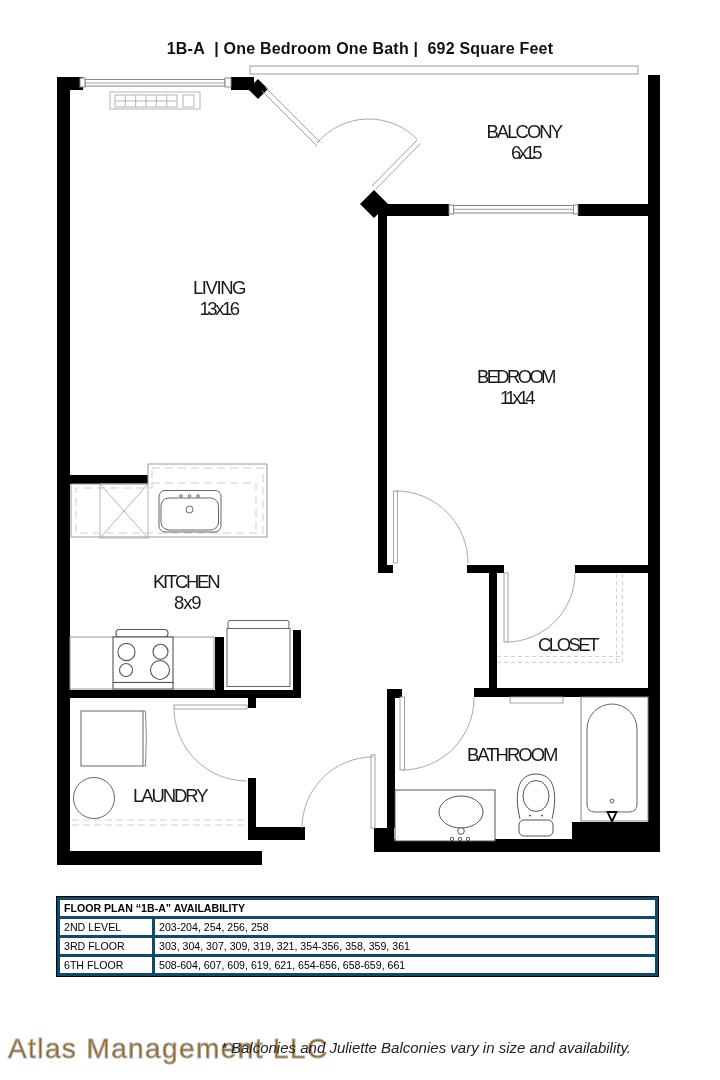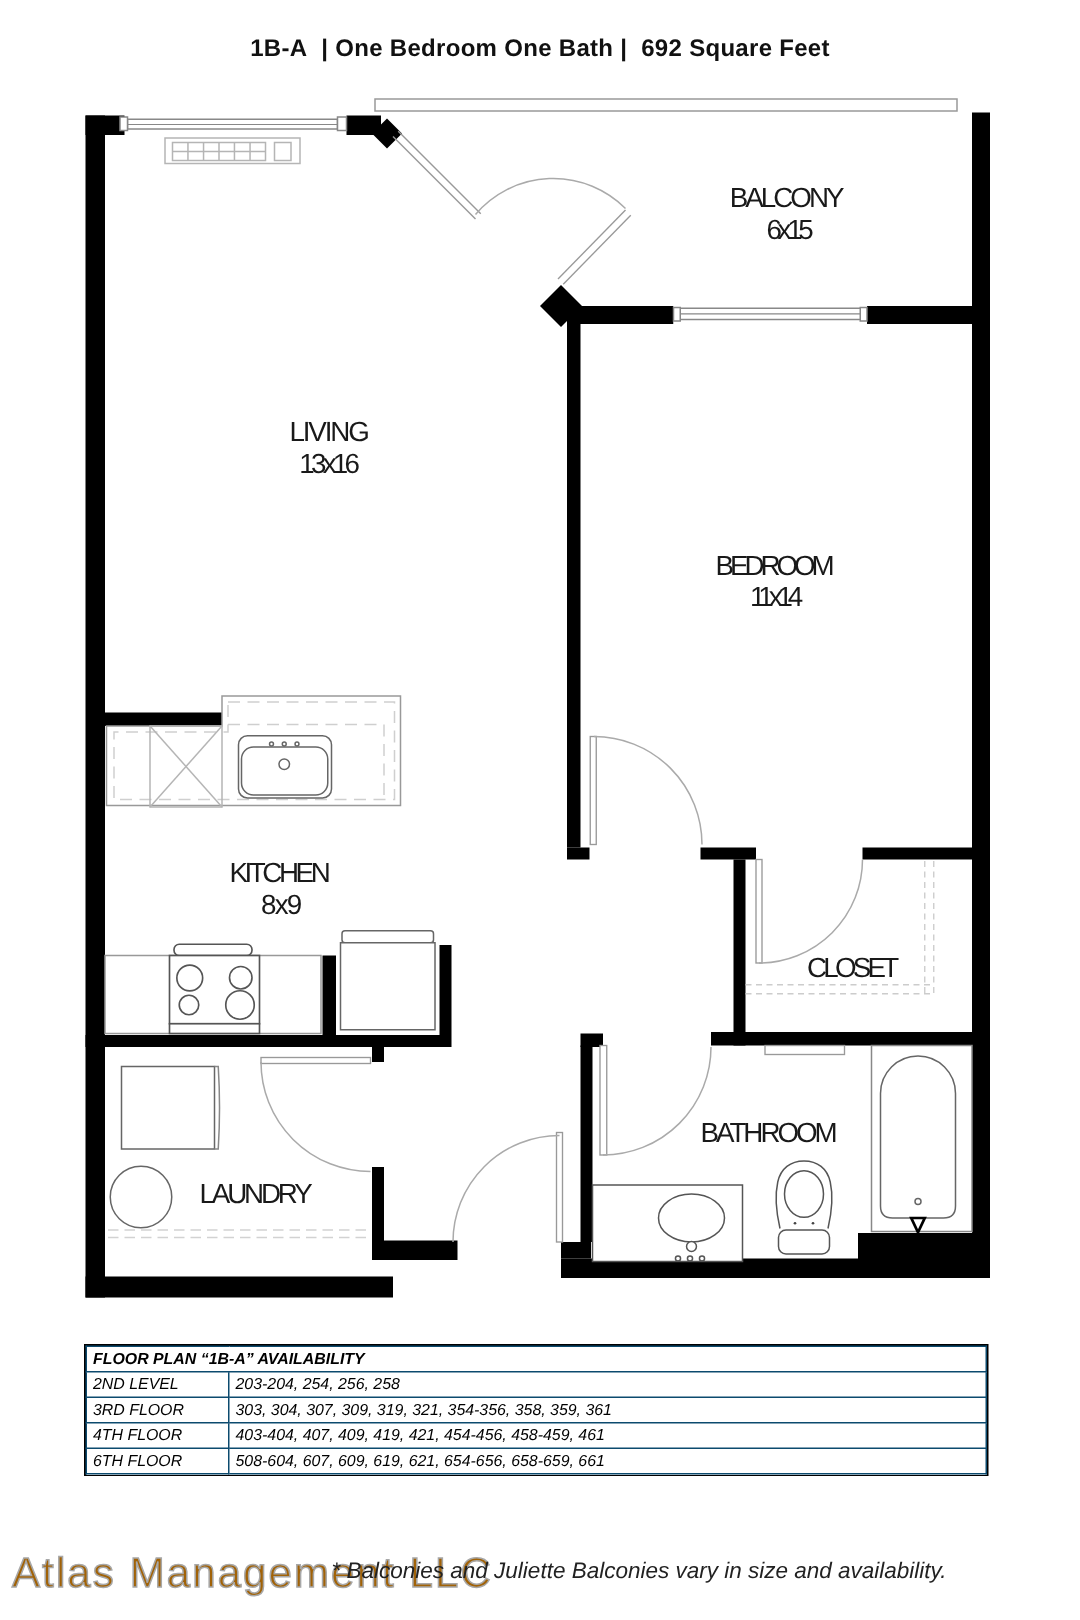--- a/index.html
+++ b/index.html
@@ -1,25 +1,25 @@
 <!DOCTYPE html>
 <html><head>
 <meta charset="utf-8">
 <style>
   html,body{margin:0;padding:0;background:#fff;}
   #page{position:relative;width:720px;height:1080px;background:#fff;overflow:hidden;
         font-family:"Liberation Sans", sans-serif;}
-  #title{position:absolute;top:24px;left:0;width:720px;text-align:center;
+  #title{position:absolute;top:40px;left:0;width:720px;text-align:center;
          font-size:16px;font-weight:bold;color:#111;letter-spacing:.2px;}
   svg text{font-family:"Liberation Sans", sans-serif;fill:#191919;}
   .rm{font-size:18.5px;letter-spacing:.5px;}
   #avail{position:absolute;left:57px;top:897px;width:601px;border-collapse:collapse;box-shadow:0 0 0 1px #000;
          font-size:10.6px;color:#000;table-layout:fixed;}
-  #avail td{border:1px solid #0c4a6e;height:16.1px;line-height:16.1px;padding:0 0 0 4px;vertical-align:middle;
-            white-space:nowrap;overflow:hidden;font-style:italic;}
+  #avail td{border:3px solid #0c4a6e;height:16.1px;line-height:16.1px;padding:0 0 0 4px;vertical-align:middle;
+            white-space:nowrap;overflow:hidden;}
   #avail .b{font-weight:bold;}
   #wm{position:absolute;left:8px;top:1033px;font-size:28px;letter-spacing:1.4px;
       color:#a16207;-webkit-text-stroke:1px #a8a8a8;white-space:nowrap;}
   #note{position:absolute;left:221px;top:1039px;font-style:italic;font-size:15px;color:#222;text-align:right;}
 </style>
 </head>
 <body>
 <div id="page">
 
 <div id="title">1B-A&nbsp; | One Bedroom One Bath |&nbsp; 692 Square Feet</div>
@@ -256,24 +256,20 @@
         </tr>
 <tr>
           <td>2ND LEVEL</td>
           <td>203-204, 254, 256, 258</td>
         </tr>
 <tr>
           <td>3RD FLOOR</td>
           <td>303, 304, 307, 309, 319, 321, 354-356, 358, 359, 361</td>
         </tr>
 <tr>
-          <td>4TH FLOOR</td>
-          <td>403-404, 407, 409, 419, 421, 454-456, 458-459, 461</td>
-        </tr>
-<tr>
           <td>6TH FLOOR</td>
           <td>508-604, 607, 609, 619, 621, 654-656, 658-659, 661</td>
         </tr>
 </tbody>
     </table>
 
 <div id="wm">Atlas Management LLC</div>
 
 <div id="note">* Balconies and Juliette Balconies vary in size and availability.</div>
 </div>

